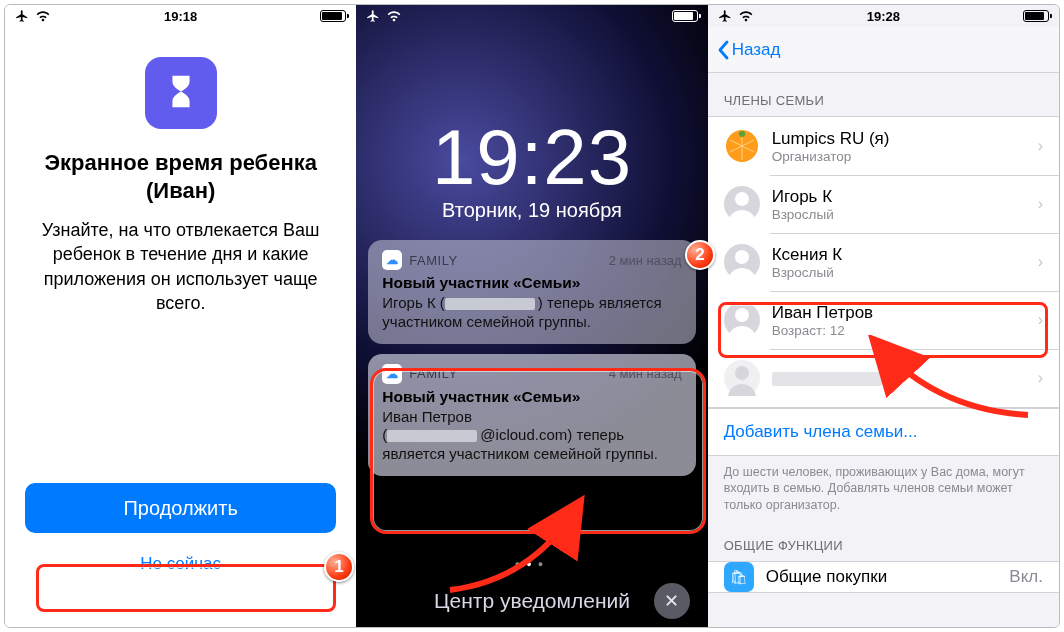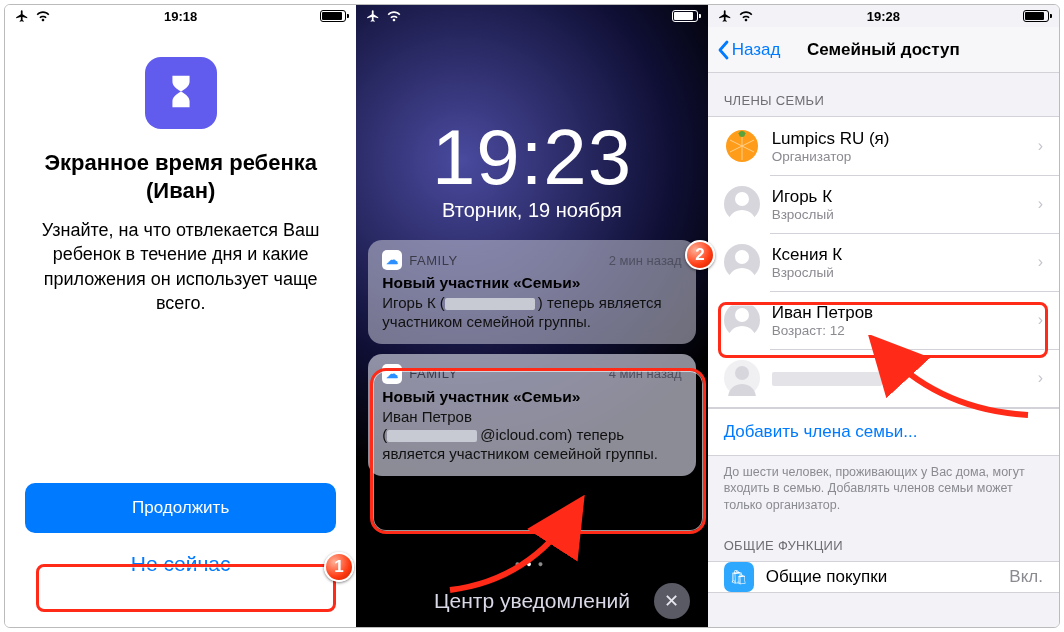--- a/index.html
+++ b/index.html
@@ -58,25 +58,25 @@
     background: #615ced; color: #fff;
     display: inline-flex; align-items: center; justify-content: center;
     font-size: 40px; margin-bottom: 20px;
   }
   .p1-title { font-size: 22px; font-weight: 700; line-height: 1.25; margin-bottom: 14px; }
   .p1-desc { font-size: 18px; line-height: 1.35; color: #000; }
   .p1-buttons { padding: 0 20px 40px; }
   .btn-primary {
     background: #007aff; color: #fff; border-radius: 10px;
     height: 50px; display: flex; align-items: center; justify-content: center;
-    font-size: 17px; font-weight: 500; margin-bottom: 8px;
+    font-size: 20px; font-weight: 500; margin-bottom: 8px;
   }
   .btn-link {
     color: #007aff; height: 46px; display: flex; align-items: center; justify-content: center;
-    font-size: 21px; font-weight: 400; border-radius: 8px;
+    font-size: 17px; font-weight: 400; border-radius: 8px;
   }
   
   .p2 {
     background: radial-gradient(circle at 30% 25%, #4a4a9f 0%, #0f0f35 40%, #000 60%),
                 radial-gradient(circle at 75% 75%, #b06b2b 0%, #462d1a 25%, transparent 45%);
     background-color: #0b0b20;
     color: #fff;
   }
   .lock-time { text-align: center; margin-top: 85px; font-size: 78px; font-weight: 200; letter-spacing: 1px; }
   .lock-date { text-align: center; font-size: 20px; font-weight: 400; margin-top: -4px; }
@@ -265,21 +265,20 @@
           </span>
       </div>
     </div>
     <div class="navbar">
       <div class="back">
         <svg width="12" height="20" viewBox="0 0 12 20">
             <path fill="none" stroke="#007aff" stroke-width="2.8" stroke-linecap="round" stroke-linejoin="round" d="M9 2 2 10l7 8"></path>
           </svg>
         <span>Назад</span>
       </div>
-      <div class="nav-title">Семейный доступ</div>
     </div>
 
     <div class="section-header">ЧЛЕНЫ СЕМЬИ</div>
     <div class="list">
       <div class="row">
         <span class="avatar orange">
           <svg width="36" height="36" viewBox="0 0 36 36">
               <circle cx="18" cy="18" r="16" fill="#ff9c1a"></circle>
               <g stroke="#ffd08a" stroke-width="1" fill="none">
                 <path d="M18 4v28M6 12l24 12M6 24l24-12"></path>

